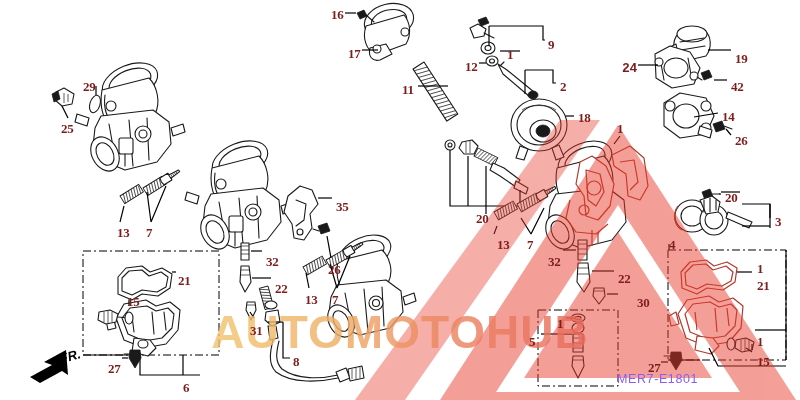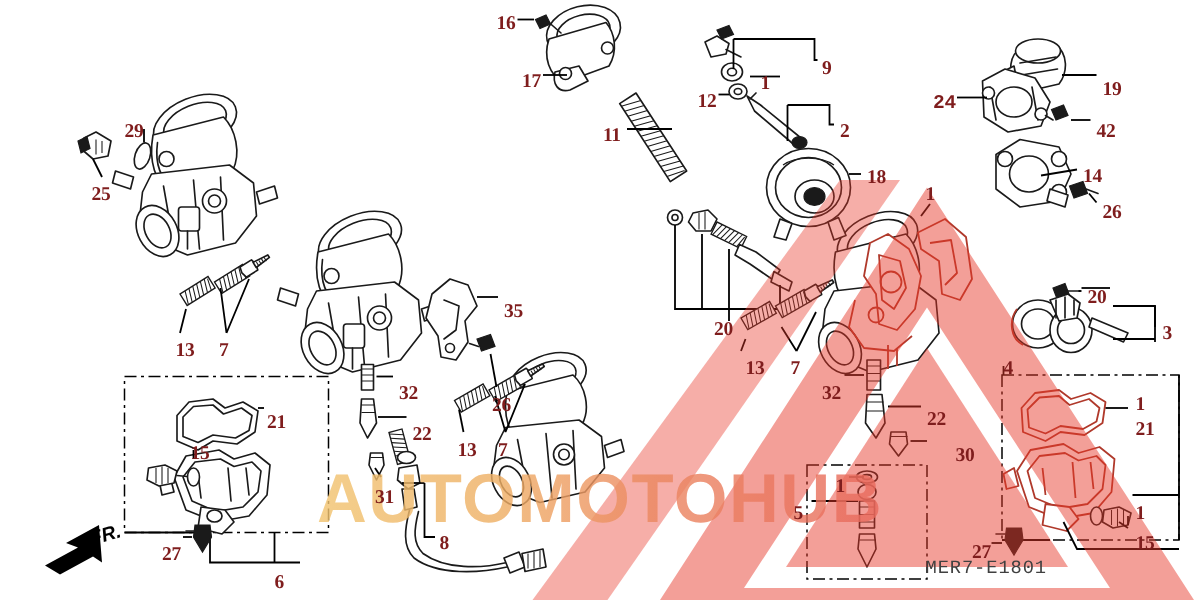--- a/index.html
+++ b/index.html
@@ -38,24 +38,24 @@
     font-weight: bold;
     font-size: 13px;
     color: #7f1d1d;
     line-height: 1;
     white-space: nowrap;
     letter-spacing: -0.2px;
   }
   .code {
     position: absolute;
     z-index: 8;
-    font-family: Liberation Mono, monospace;
+    font-family: Liberation Sans, sans-serif;
     font-size: 12.5px;
     letter-spacing: 0.6px;
-    color: #404040;
+    color: #8b5cf6;
     white-space: nowrap;
   }
   .frtext {
     position: absolute;
     z-index: 8;
     font-family: "Liberation Sans", sans-serif;
     font-weight: bold;
     font-style: italic;
     font-size: 13px;
     color: #000000;

